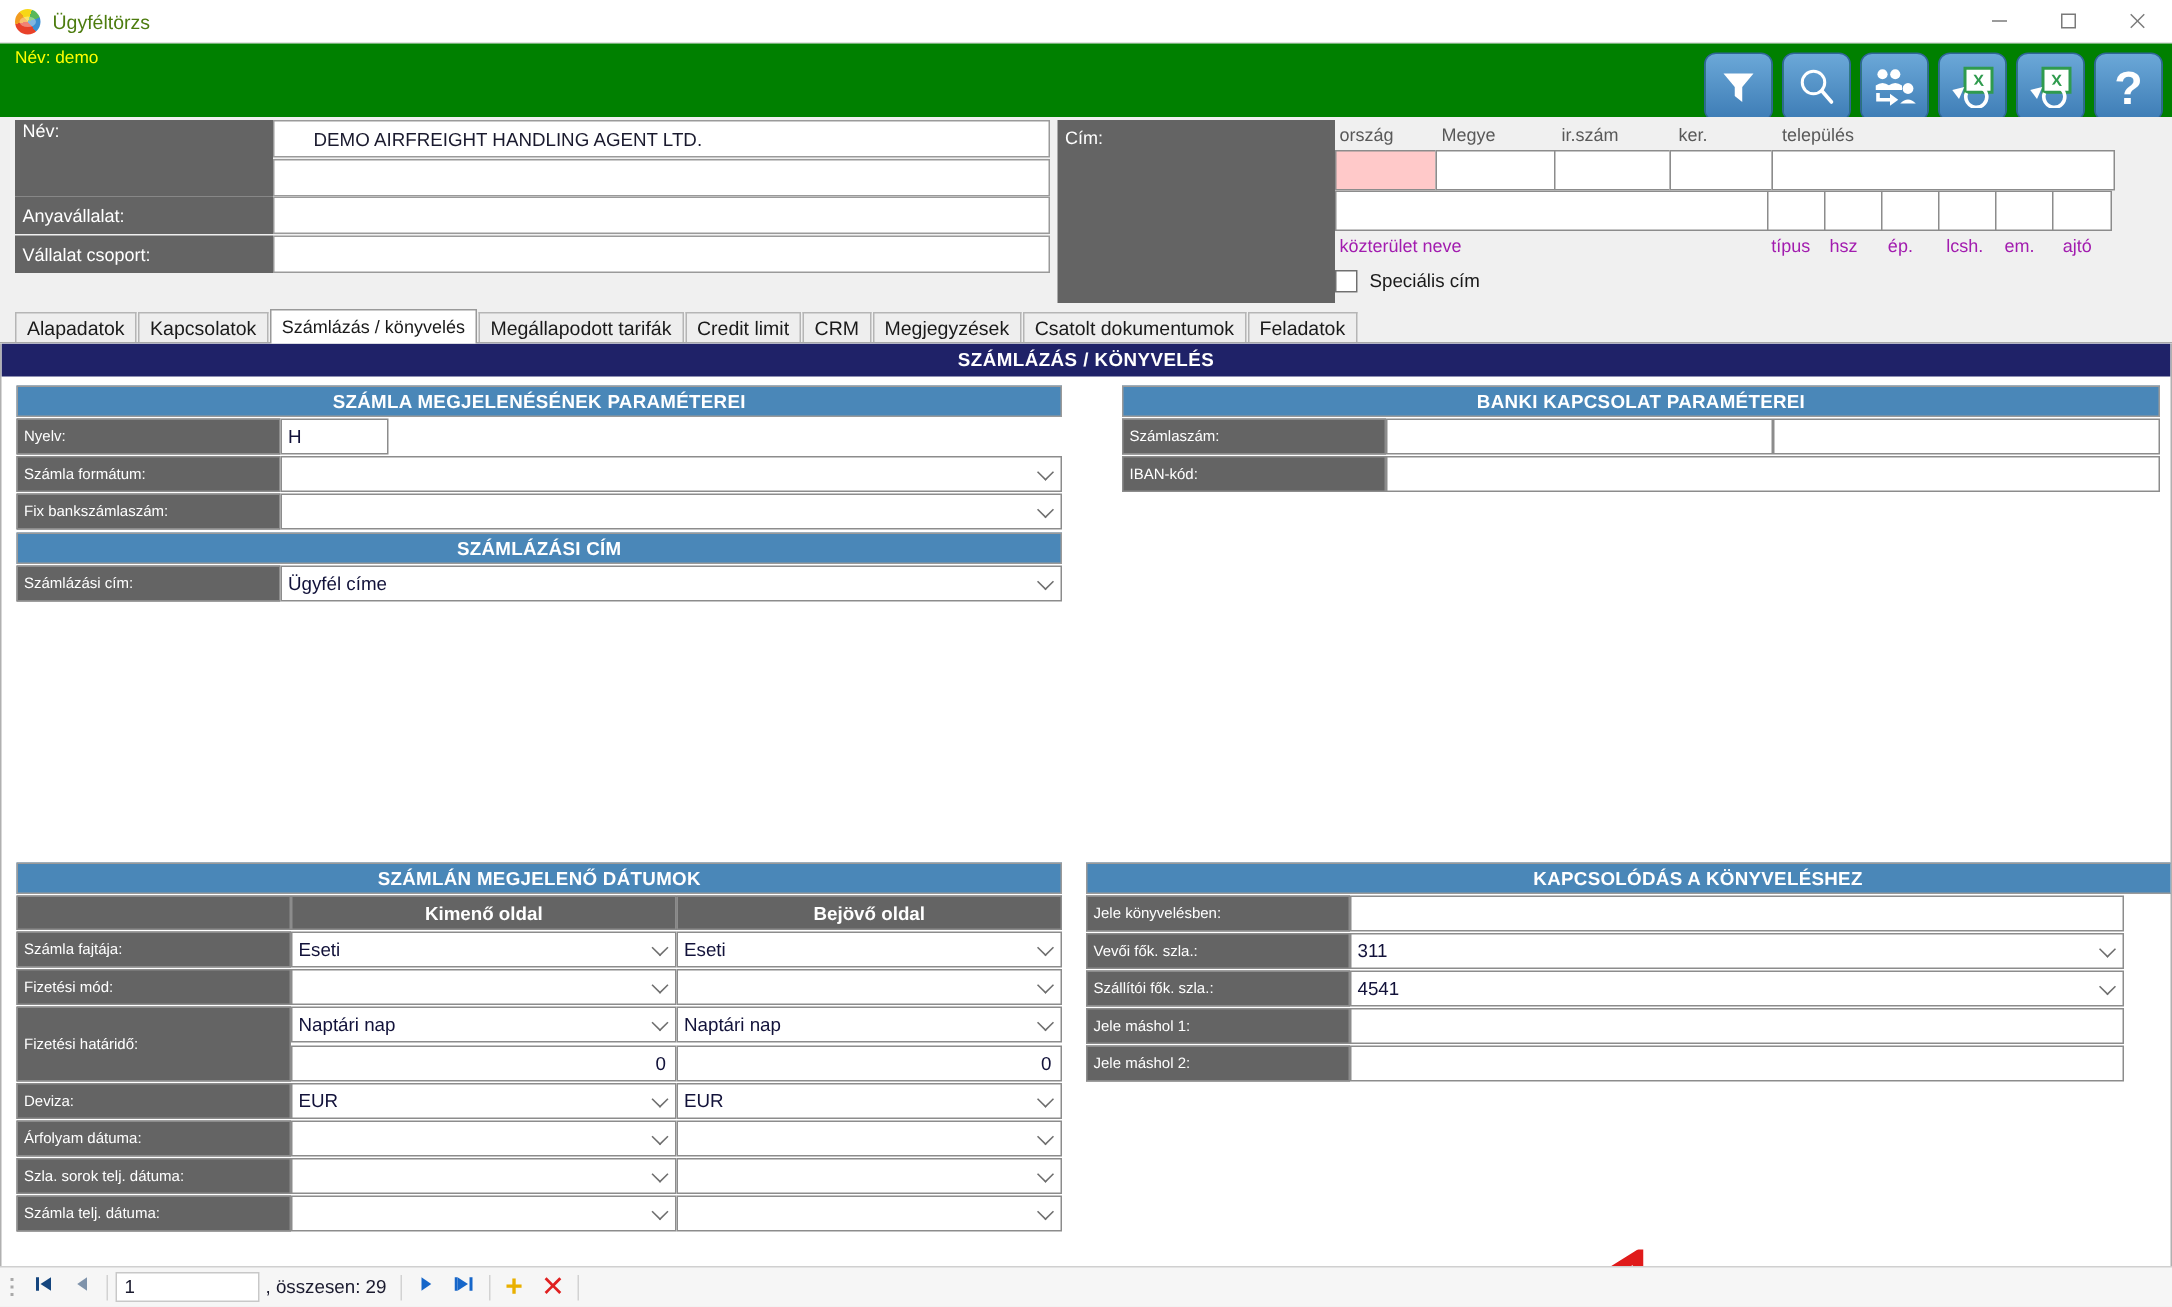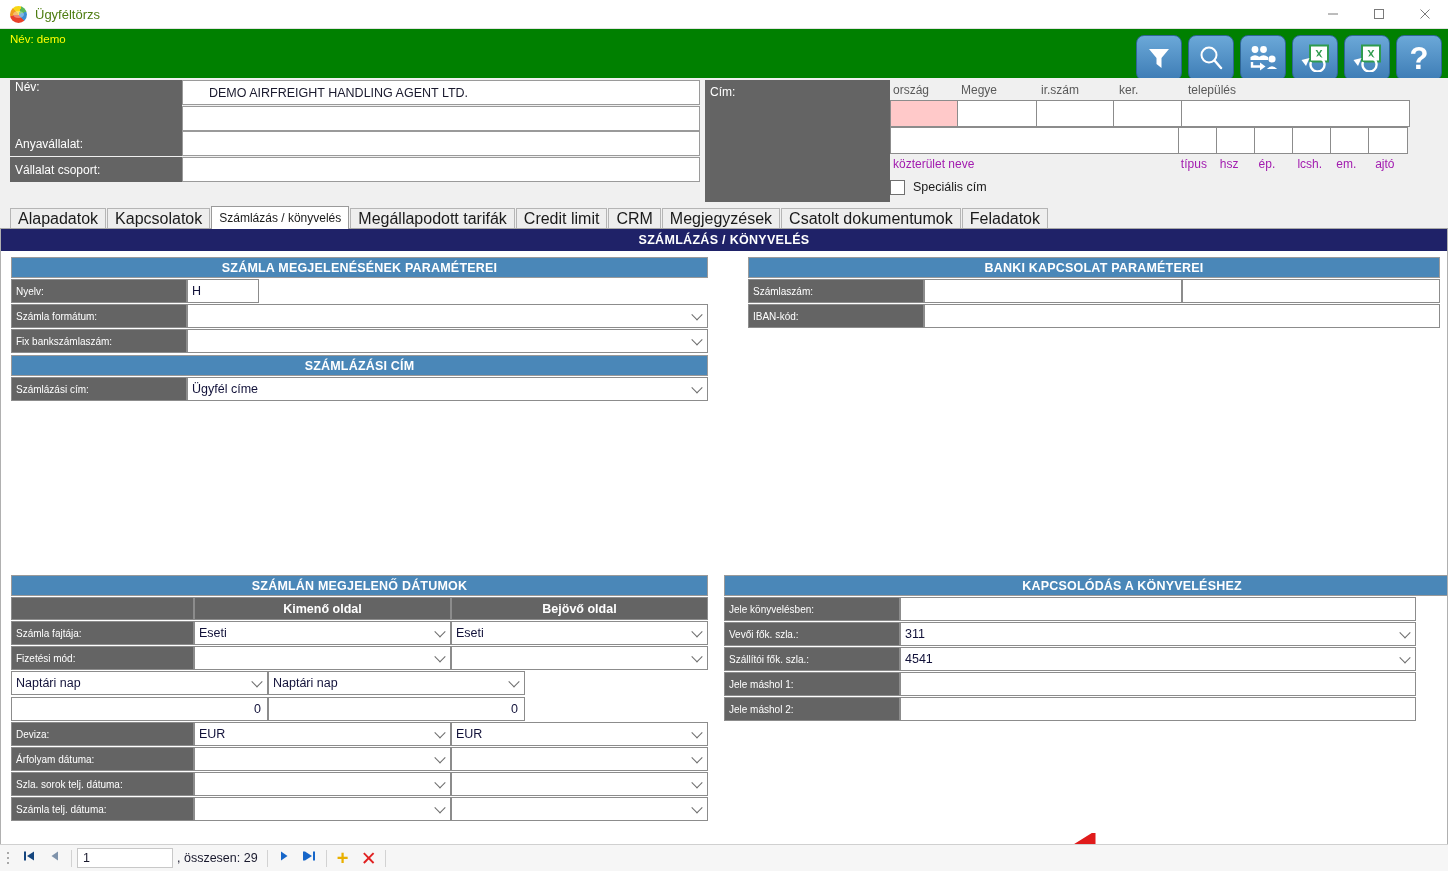--- a/index.html
+++ b/index.html
@@ -160,21 +160,21 @@
 
   
   .tabstrip {
     height: 23px; min-height: 23px;
     display: flex; align-items: flex-end;
     padding-left: 10px;
     background: #f0f0f0;
     border-bottom: 1px solid #a8a8a8;
   }
   .tab {
-    font-size: 16px; color: #1a1a1a;
+    font-size: 13px; color: #1a1a1a;
     padding: 3px 7px 3px 7px;
     border: 1px solid #b5b5b5;
     border-bottom: none;
     background: #eeeeee;
     margin-right: 1px;
     height: 20px;
     display: flex; align-items: center;
     white-space: nowrap;
   }
   .tab.active {
@@ -543,20 +543,21 @@
           <div class="flbl">Fizetési mód:</div>
           <div class="fin">
               <span class="caret"></span>
             </div>
           <div class="fin">
               <span class="caret"></span>
             </div>
         </div>
 
         <div class="frow double">
+          <div class="flbl" style="height:50px">Fizetési határidő:</div>
           <div class="stack2">
             <div class="fin">Naptári nap<span class="caret"></span></div>
             <div class="fin num">0</div>
           </div>
           <div class="stack2">
             <div class="fin">Naptári nap<span class="caret"></span></div>
             <div class="fin num">0</div>
           </div>
         </div>
 

